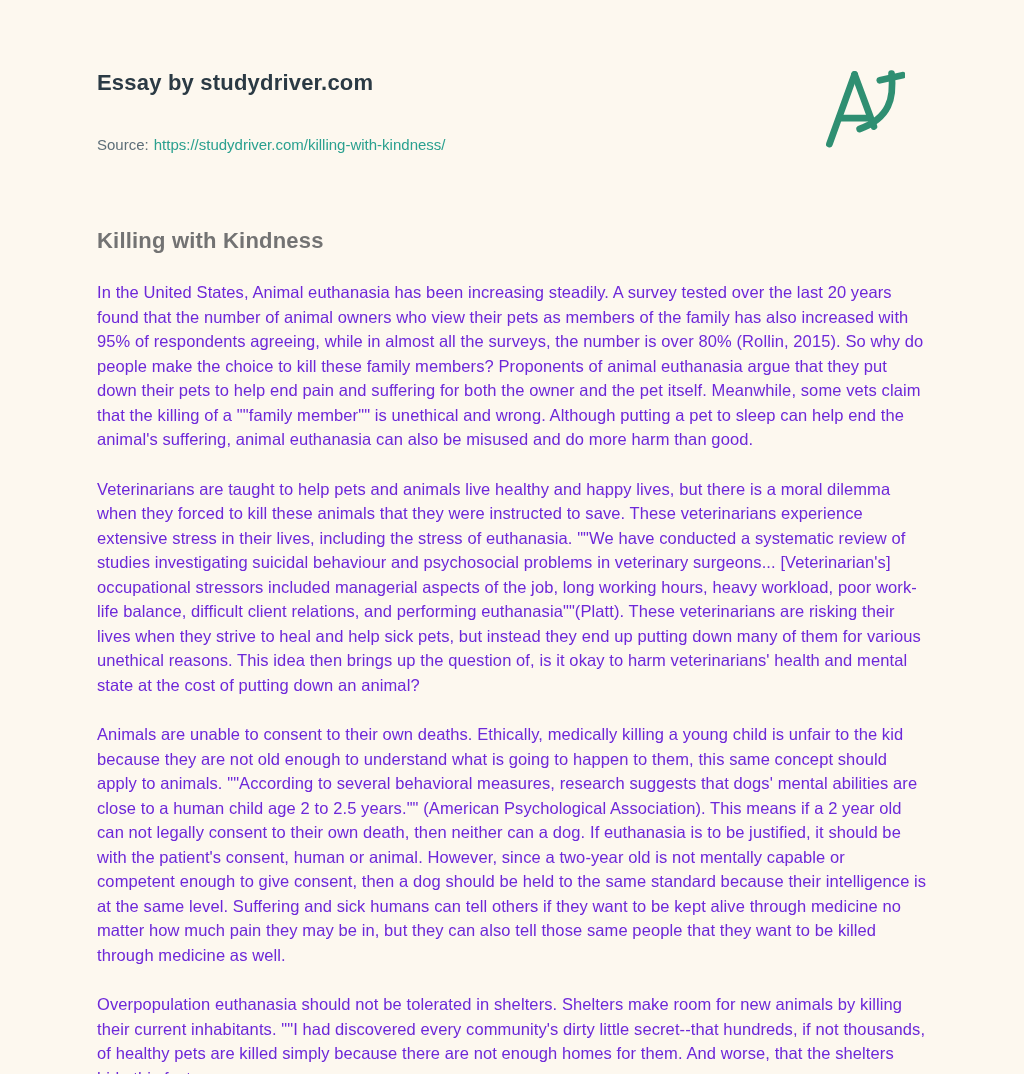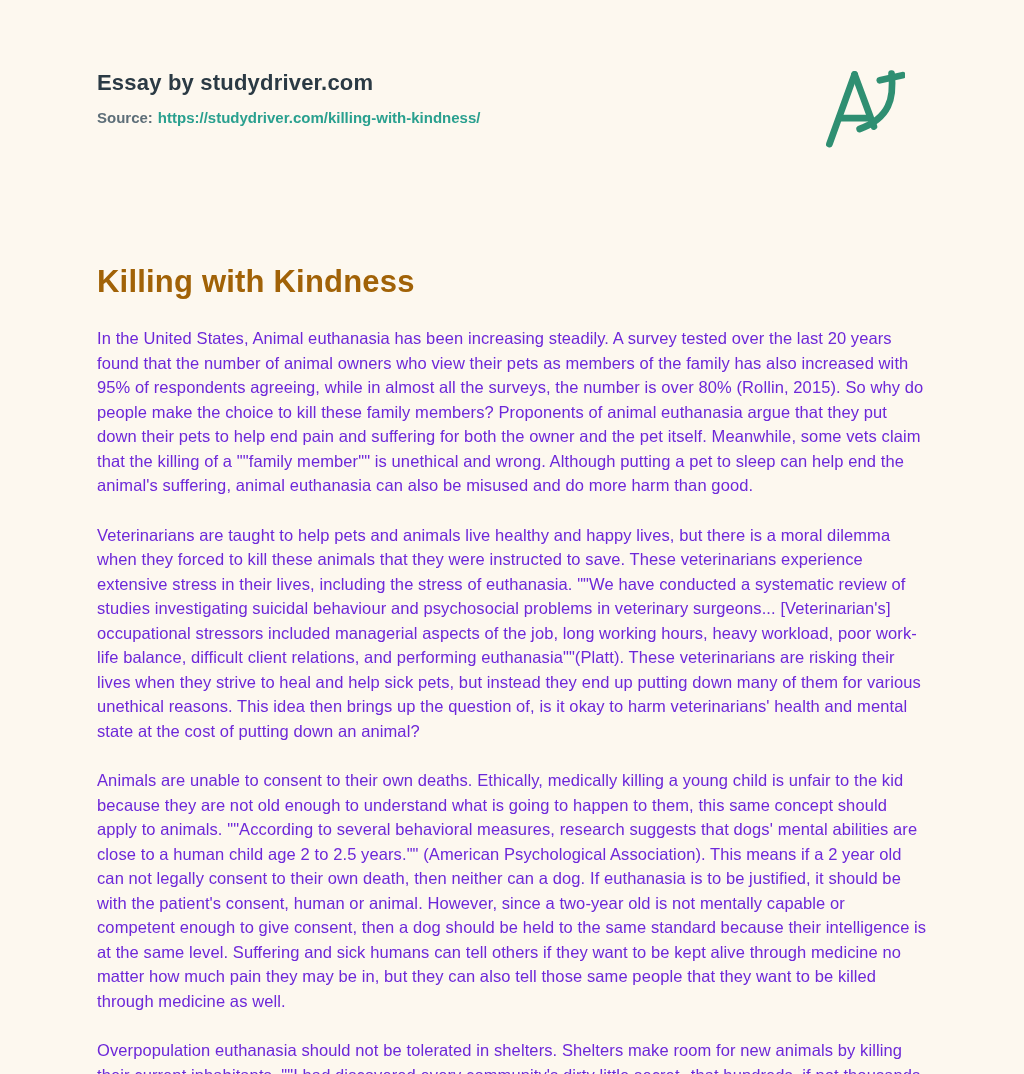--- a/index.html
+++ b/index.html
@@ -30,46 +30,45 @@
   }
 
   .byline {
     font-size: 22px;
     font-weight: 700;
     color: #2b3a44;
     letter-spacing: 0.2px;
   }
 
   .source-line {
-    margin-top: 13px;
+    margin-top: 40px;
     font-size: 15px;
     color: #5d6e78;
-    font-weight: bold;
   }
 
   .source-line a {
     color: #2aa08f;
     text-decoration: none;
     margin-left: 5px;
     cursor: pointer;
   }
 
   .logo {
     width: 84px;
     height: 92px;
     margin-top: -8px;
     margin-right: 22px;
     flex: 0 0 auto;
   }
 
   .essay-title {
-    margin-top: 110px;
-    font-size: 31px;
+    margin-top: 74px;
+    font-size: 22px;
     font-weight: 600;
-    color: #a16207;
+    color: #737373;
     letter-spacing: 0.2px;
   }
 
   .essay-body {
     margin-top: 26px;
     max-width: 832px;
   }
 
   .essay-body p {
     font-size: 16.5px;

